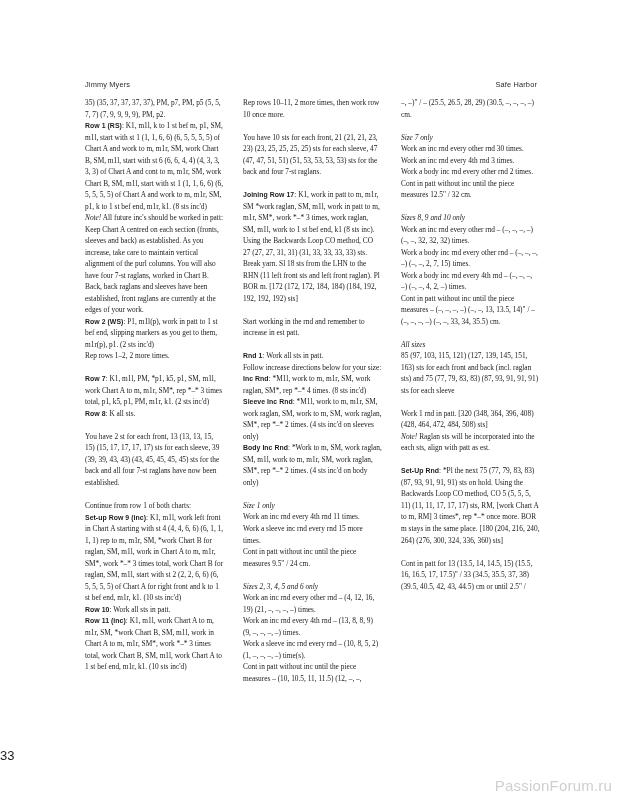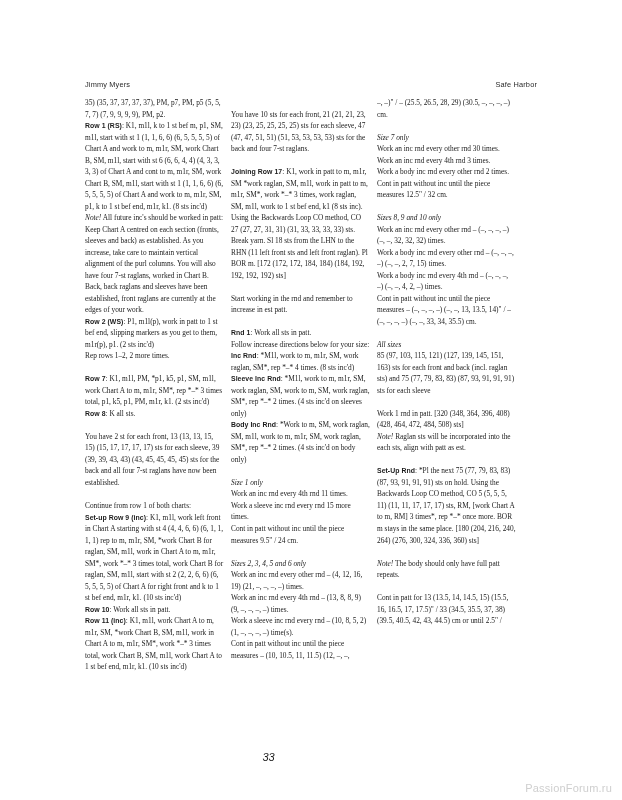--- a/index.html
+++ b/index.html
@@ -36,21 +36,21 @@
   .runhead .rh-right { text-align: right; }
 
   
   .columns {
     position: absolute;
     top: 97px;
     left: 85px;
     width: 455px;
     height: 648px;
     display: flex;
-    gap: 7px;
+    gap: 19px;
   }
   .col {
     width: 139px;
     flex: 0 0 139px;
   }
 
   p.tx {
     margin: 0;
     font-size: 7.35px;
     line-height: 11.52px;
@@ -78,34 +78,33 @@
     color: #1b1b1b;
   }
   .sechead-wrap { margin-top: 22px; margin-bottom: 11px; }
 
   
   .folio {
     position: absolute;
     left: 0;
     right: 85px;
     bottom: 37px;
-    text-align: center;
-    font-family: "Liberation Sans", sans-serif;
-    font-size: 11px;
+    text-align: left;
+    font-family: "Liberation Sans", sans-serif;
+    font-size: 13px;
     color: #1d1d1d;
-    font-style: italic;
   }
 
   
   .watermark {
     position: absolute;
     right: 10px;
     bottom: 6px;
     font-family: "Liberation Sans", sans-serif;
-    font-size: 11px;
+    font-size: 15px;
     letter-spacing: 0.2px;
     color: #cfcfcf;
     user-select: none;
   }
 </style>
 </head>
 <body>
 
 <div class="page">
 
@@ -136,20 +135,21 @@
       <p class="tx gap"><span>Continue from row 1 of both charts:</span></p>
 
       <p class="tx"><span class="lbl">Set-up Row 9 (inc)</span><span>: K1, m1l, work left front in Chart A starting with st 4 (4, 4, 6, 6) (6, 1, 1, 1, 1) rep to m, m1r, SM, *work Chart B for raglan, SM, m1l, work in Chart A to m, m1r, SM*, work *–* 3 times total, work Chart B for raglan, SM, m1l, start with st 2 (2, 2, 6, 6) (6, 5, 5, 5, 5) of Chart A for right front and k to 1 st bef end, m1r, k1. (10 sts inc'd)</span></p>
 
       <p class="tx"><span class="lbl">Row 10</span><span>: Work all sts in patt.</span></p>
 
       <p class="tx"><span class="lbl">Row 11 (inc)</span><span>: K1, m1l, work Chart A to m, m1r, SM, *work Chart B, SM, m1l, work in Chart A to m, m1r, SM*, work *–* 3 times total, work Chart B, SM, m1l, work Chart A to 1 st bef end, m1r, k1. (10 sts inc'd)</span></p>
     </div>
 
     <div class="col">
+      <p class="tx"><span>Rep rows 10–11, 2 more times, then work row 10 once more.</span></p>
 
       <p class="tx gap"><span>You have 10 sts for each front, 21 (21, 21, 23, 23) (23, 25, 25, 25, 25) sts for each sleeve, 47 (47, 47, 51, 51) (51, 53, 53, 53, 53) sts for the back and four 7-st raglans.</span></p>
 
       <p class="tx gap"><span class="lbl">Joining Row 17</span><span>: K1, work in patt to m, m1r, SM *work raglan, SM, m1l, work in patt to m, m1r, SM*, work *–* 3 times, work raglan, SM, m1l, work to 1 st bef end, k1 (8 sts inc). Using the Backwards Loop CO method, CO 27 (27, 27, 31, 31) (31, 33, 33, 33, 33) sts. Break yarn. Sl 18 sts from the LHN to the RHN (11 left front sts and left front raglan). Pl BOR m. [172 (172, 172, 184, 184) (184, 192, 192, 192, 192) sts]</span></p>
 
       <p class="tx gap"><span>Start working in the rnd and remember to increase in est patt.</span></p>
 
       <p class="tx gap"><span class="lbl">Rnd 1</span><span>: Work all sts in patt.</span></p>
 
       <p class="tx"><span>Follow increase directions below for your size:</span></p>
@@ -189,21 +189,20 @@
 
       <p class="tx gap it"><span>All sizes</span></p>
       <p class="tx"><span>85 (97, 103, 115, 121) (127, 139, 145, 151, 163) sts for each front and back (incl. raglan sts) and 75 (77, 79, 83, 83) (87, 93, 91, 91, 91) sts for each sleeve</span></p>
       <p class="tx gap"><span>Work 1 rnd in patt. [320 (348, 364, 396, 408) (428, 464, 472, 484, 508) sts]</span></p>
 
 
       <p class="tx"><span class="it">Note!</span><span> Raglan sts will be incorporated into the each sts, align with patt as est.</span></p>
 
       <p class="tx gap"><span class="lbl">Set-Up Rnd</span><span>: *Pl the next 75 (77, 79, 83, 83) (87, 93, 91, 91, 91) sts on hold. Using the Backwards Loop CO method, CO 5 (5, 5, 5, 11) (11, 11, 17, 17, 17) sts, RM, [work Chart A to m, RM] 3 times*, rep *–* once more. BOR m stays in the same place. [180 (204, 216, 240, 264) (276, 300, 324, 336, 360) sts]</span></p>
 
-      <p class="tx gap"><span class="it">Note!</span><span> The body should only have full patt repeats.</span></p>
 
       <p class="tx gap"><span>Cont in patt for 13 (13.5, 14, 14.5, 15) (15.5, 16, 16.5, 17, 17.5)" / 33 (34.5, 35.5, 37, 38) (39.5, 40.5, 42, 43, 44.5) cm or until 2.5" /</span></p>
     </div>
 
   </div>
 
   <div class="folio">33</div>
 
   <div class="watermark">PassionForum.ru</div>
 

